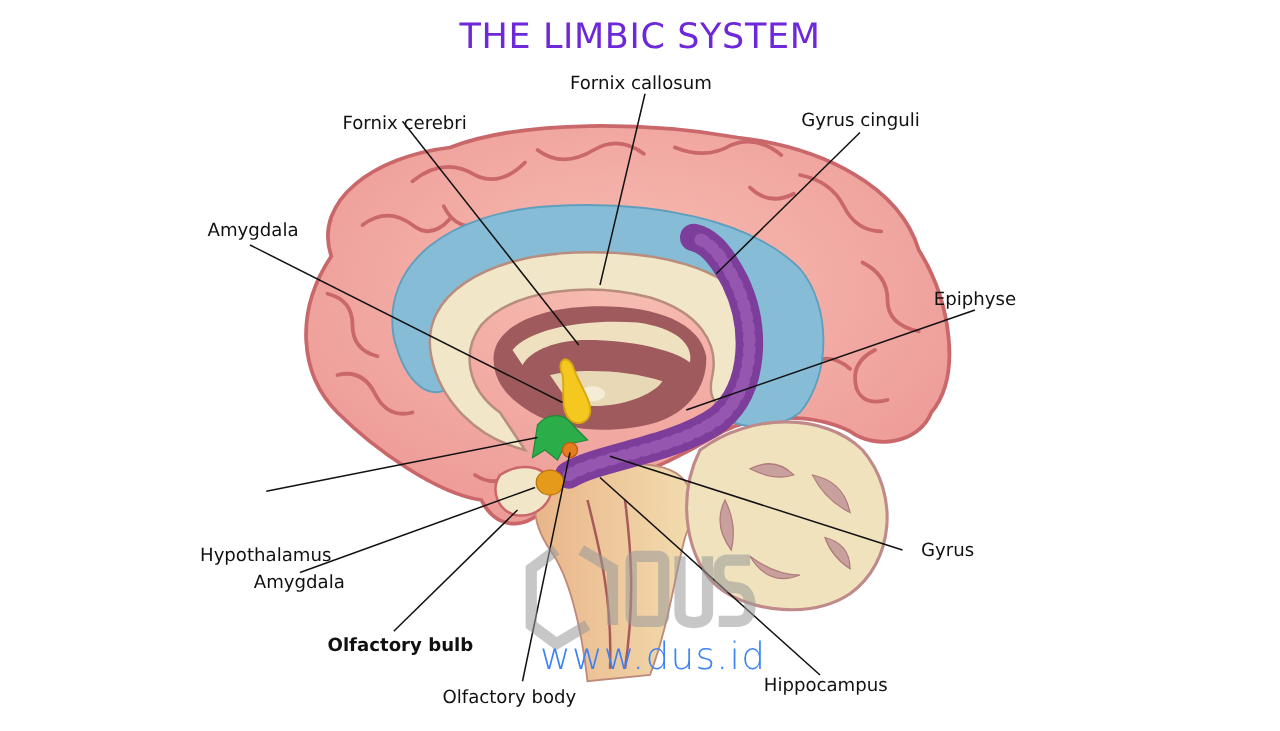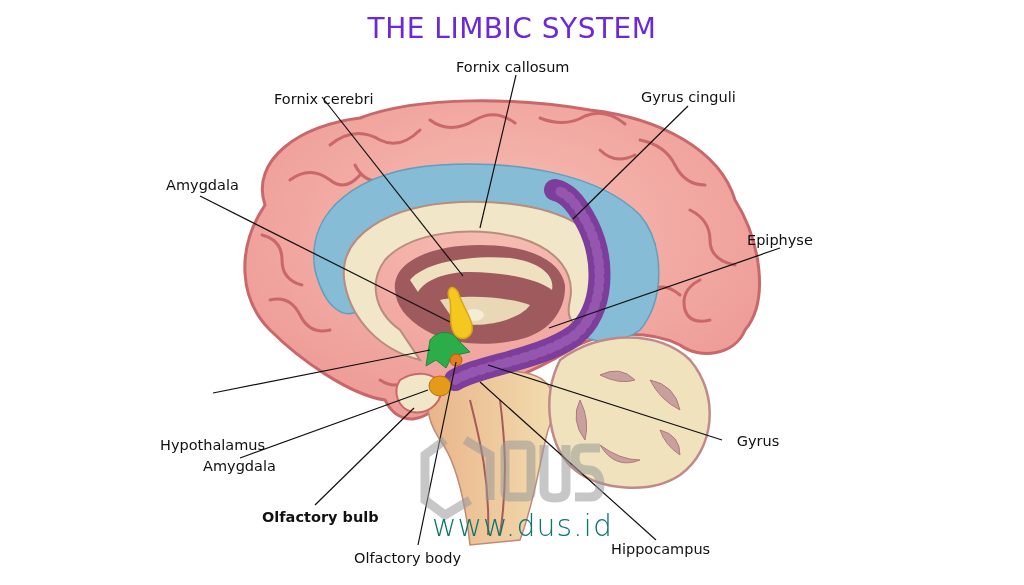--- a/index.html
+++ b/index.html
@@ -3,21 +3,21 @@
 <meta charset="utf-8">
 <style>
   html, body { margin: 0; padding: 0; background: #ffffff; }
   body { width: 1024px; height: 585px; position: relative; overflow: hidden;
          font-family: "DejaVu Sans", "Liberation Sans", sans-serif; color: #111; }
   .title { position: absolute; left: 0; width: 1024px; top: 12px; text-align: center;
            font-size: 28px; letter-spacing: 0.5px; font-weight: normal; color: #6d28d9; }
   svg.art { position: absolute; left: 0; top: 0; }
   .lbl { position: absolute; font-size: 14.5px; color: #111; white-space: nowrap; line-height: 18px; }
   .lbl.center { text-align: center; }
-  .wm-text { position: absolute; left: 432px; top: 508px; font-size: 30px; color: #0f766e;
+  .wm-text { position: absolute; left: 432px; top: 508px; font-size: 30px; color: #3b82f6;
              letter-spacing: 1px; font-family: "DejaVu Sans", sans-serif; font-weight: 300; }
 </style>
 </head>
 <body>
 
 <div class="title">THE LIMBIC SYSTEM</div>
 
 <svg class="art" width="1024" height="585" viewBox="0 0 1024 585">
   <defs>
     <radialGradient id="cortexGrad" cx="50%" cy="40%" r="60%">

